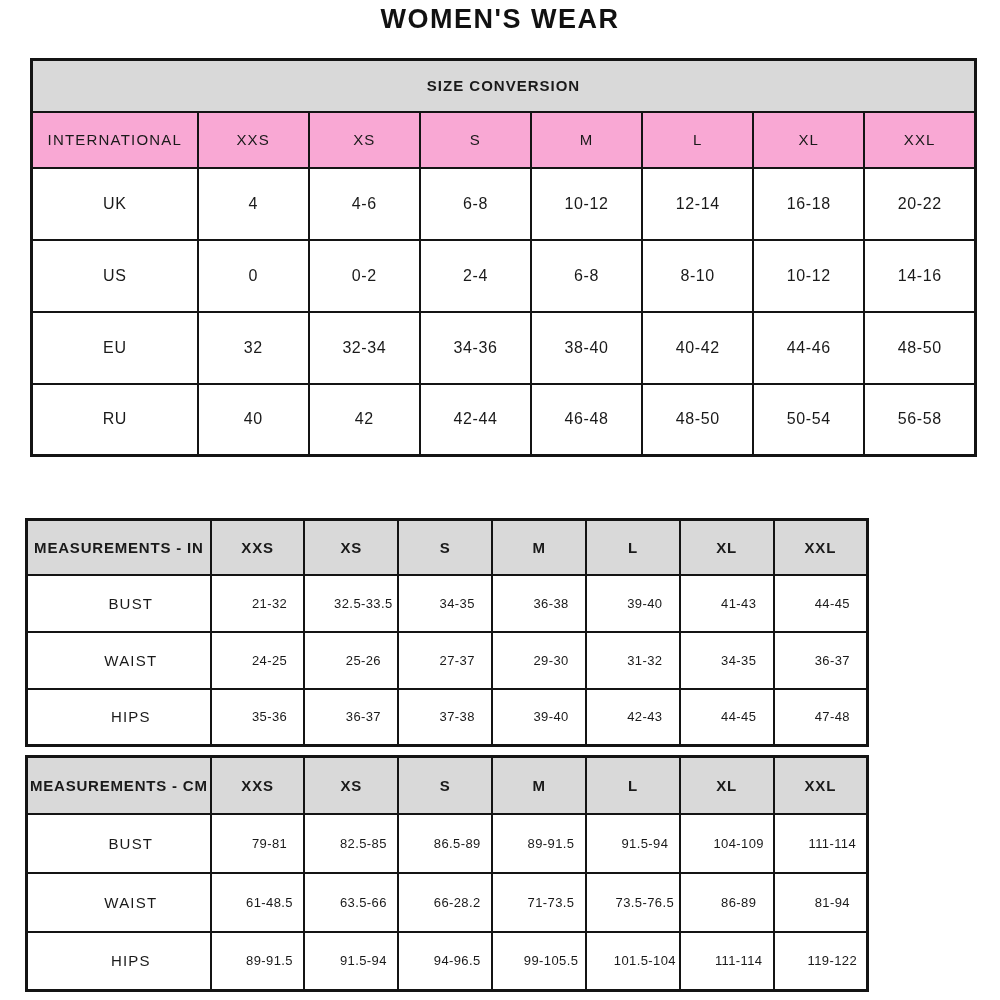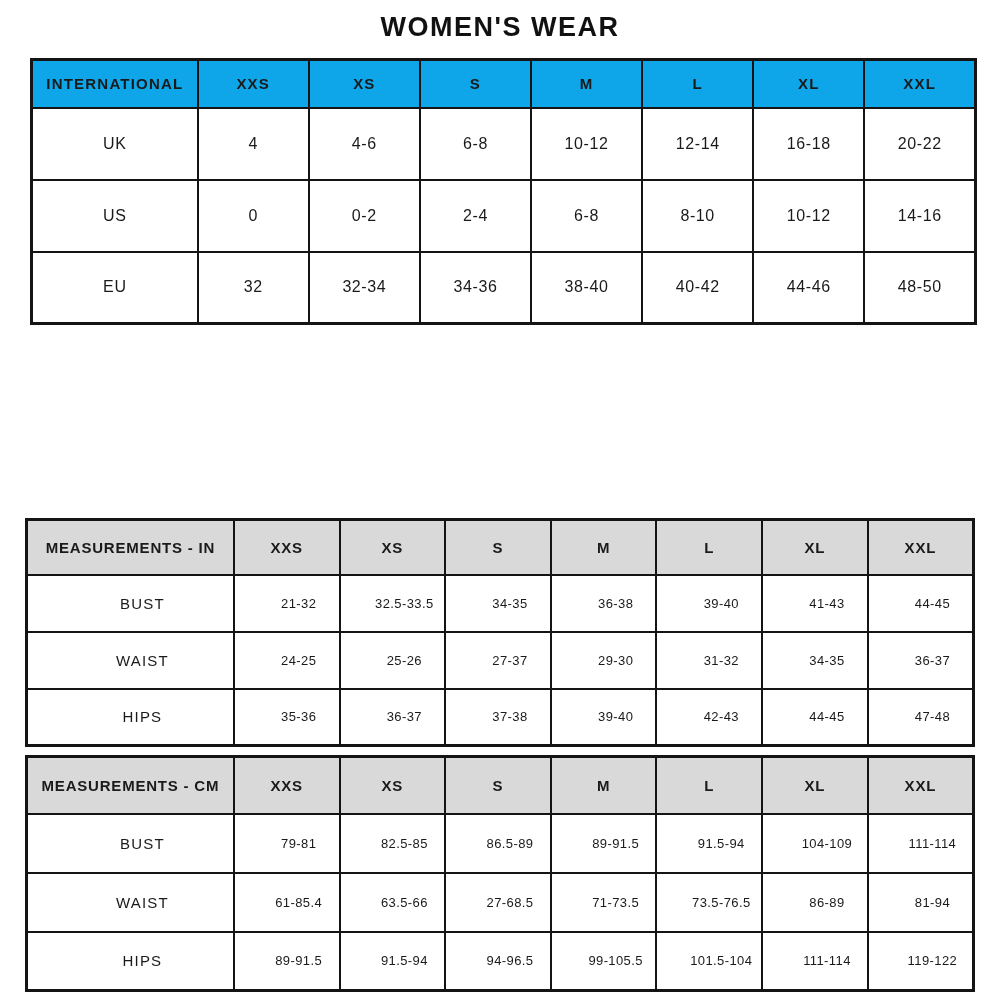--- a/index.html
+++ b/index.html
@@ -13,21 +13,21 @@
     width: 1000px;
     height: 1000px;
     background: var(--bg);
     font-family: "Liberation Sans", sans-serif;
     color: var(--text);
     position: relative;
     overflow: hidden;
   }
   .page-title {
     position: absolute;
-    top: 12px;
+    top: 4px;
     left: 0;
     width: 100%;
     text-align: center;
     font-size: 27px;
     font-weight: 700;
     letter-spacing: 1.5px;
     color: #111;
   }
   table.tbl {
     position: absolute;
@@ -45,35 +45,35 @@
   
   #size-conversion { top: 58px; left: 30px; width: 947px; }
   #size-conversion .full-header {
     background: var(--header-bg);
     height: 52px;
     font-size: 15px;
     font-weight: 700;
     letter-spacing: 1px;
   }
   #size-conversion .col-head {
-    background: #0ea5e9;
-    height: 48px;
-    font-size: 15px;
-    font-weight: 700;
+    background: #f9a8d4;
+    height: 56px;
+    font-size: 15px;
+    font-weight: 400;
     letter-spacing: 1.2px;
   }
   #size-conversion .row-label,
   #size-conversion td {
     height: 72px;
     font-size: 16px;
     font-weight: 400;
     letter-spacing: 0.6px;
   }
   
-  .m-tbl { left: 25px; width: 950px; }
+  .m-tbl { left: 25px; width: 844px; }
   #measurements-in  { top: 518px; }
   #measurements-cm  { top: 755px; }
   .m-tbl .col-head {
     background: var(--header-bg);
     height: 55px;
     font-size: 15px;
     font-weight: 700;
     letter-spacing: 0.8px;
   }
   .m-tbl .row-label {
@@ -108,20 +108,23 @@
     <col class="sc-label">
     <col class="sc-size">
       <col class="sc-size">
       <col class="sc-size">
       <col class="sc-size">
     <col class="sc-size">
       <col class="sc-size">
       <col class="sc-size">
   </colgroup>
   <thead>
+    <tr>
+      <th class="full-header" colspan="8">SIZE CONVERSION</th>
+    </tr>
     <tr class="col-header-row">
         <th class="col-head label-col">INTERNATIONAL</th>
         <th class="col-head">XXS</th>
         <th class="col-head">XS</th>
         <th class="col-head">S</th>
         <th class="col-head">M</th>
         <th class="col-head">L</th>
         <th class="col-head">XL</th>
         <th class="col-head">XXL</th>
       </tr>
@@ -149,20 +152,30 @@
       </tr>
       <tr>
         <th class="row-label">EU</th>
         <td>32</td>
         <td>32-34</td>
         <td>34-36</td>
         <td>38-40</td>
         <td>40-42</td>
         <td>44-46</td>
         <td>48-50</td>
+      </tr>
+      <tr>
+        <th class="row-label">RU</th>
+        <td>40</td>
+        <td>42</td>
+        <td>42-44</td>
+        <td>46-48</td>
+        <td>48-50</td>
+        <td>50-54</td>
+        <td>56-58</td>
       </tr>
     </tbody>
 </table>
 
 <table class="tbl m-tbl" id="measurements-in">
   <colgroup>
     <col class="m-label">
     <col class="m-size">
       <col class="m-size">
       <col class="m-size">
@@ -246,23 +259,23 @@
         <td>79-81</td>
         <td>82.5-85</td>
         <td>86.5-89</td>
         <td>89-91.5</td>
         <td>91.5-94</td>
         <td>104-109</td>
         <td>111-114</td>
       </tr>
       <tr>
         <th class="row-label">WAIST</th>
-        <td>61-85.4</td>
+        <td>61-48.5</td>
         <td>63.5-66</td>
-        <td>27-68.5</td>
+        <td>66-28.2</td>
         <td>71-73.5</td>
         <td>73.5-76.5</td>
         <td>86-89</td>
         <td>81-94</td>
       </tr>
       <tr>
         <th class="row-label">HIPS</th>
         <td>89-91.5</td>
         <td>91.5-94</td>
         <td>94-96.5</td>

